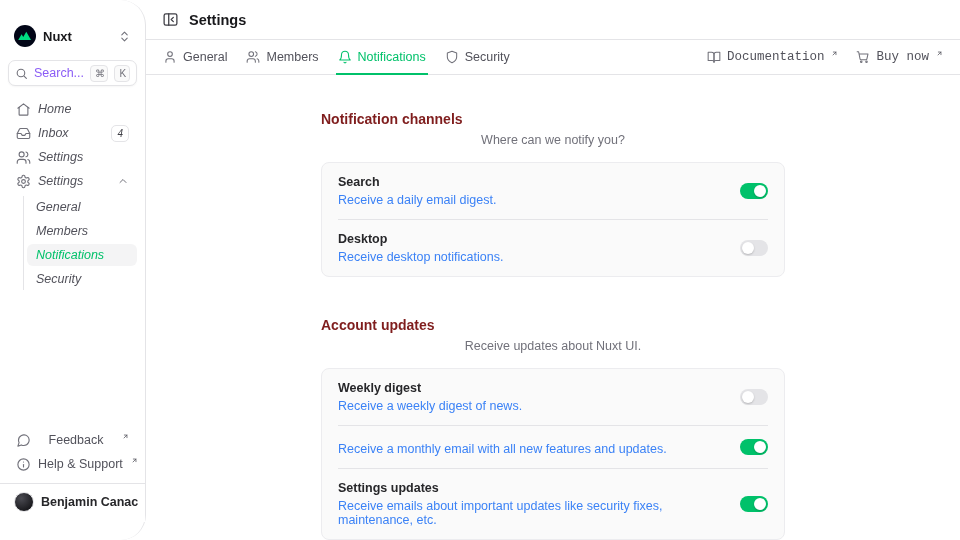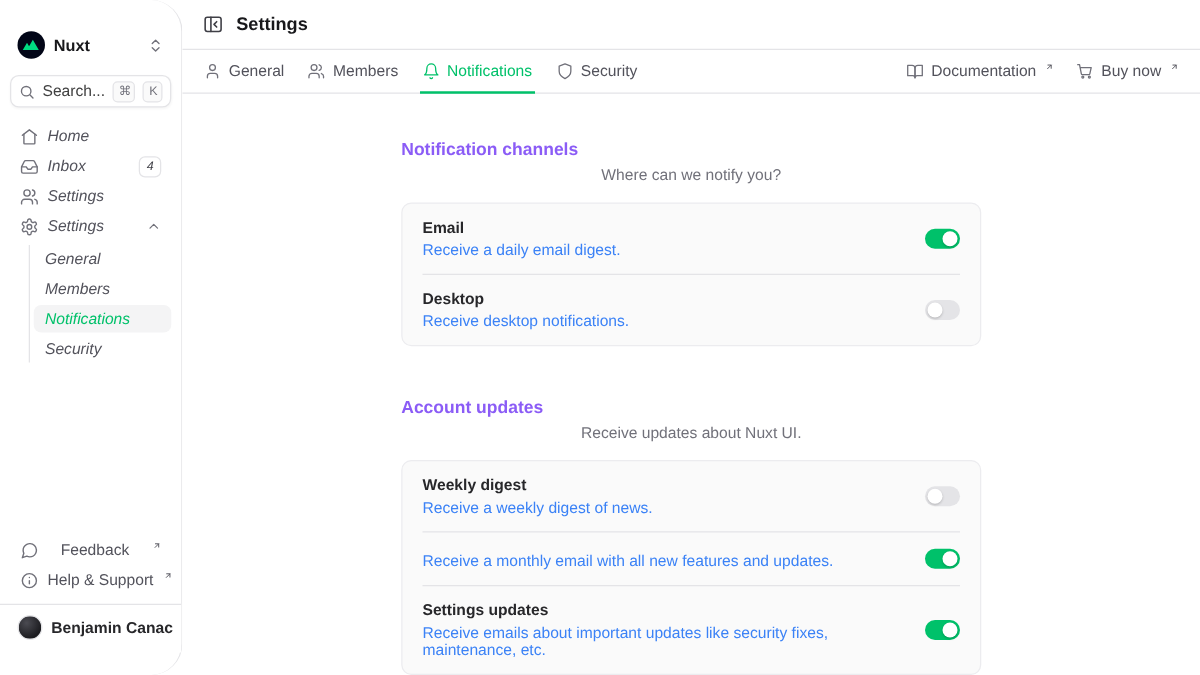--- a/index.html
+++ b/index.html
@@ -23,21 +23,21 @@
   }
   .ws-row{display:flex;align-items:center;gap:7px;height:40px;padding:0 6px;cursor:pointer;border-radius:6px;}
   .logo-circle{width:22px;height:22px;border-radius:50%;background:#020617;display:flex;align-items:center;justify-content:center;flex-shrink:0;}
   .ws-name{flex:1;font-weight:700;font-size:13px;}
   .search-box{
     display:flex;align-items:center;gap:6px;height:26px;
     border:1px solid #e4e4e7;border-radius:7px;padding:0 6px;
     margin:4px 0 12px;color:#71717a;background:#fff;
     box-shadow:0 1px 2px rgba(0,0,0,.04);cursor:pointer;
   }
-  .search-ph{flex:1;font-size:12.5px;color:#404040;}
+  .search-ph{flex:1;font-size:12.5px;color:#8b5cf6;}
   .kbd{
     border:1px solid #e4e4e7;background:#fafafa;border-radius:4px;
     font-size:10px;line-height:1.1;color:#71717a;padding:2px 4px;min-width:9px;text-align:center;
   }
   .nav{display:flex;flex-direction:column;gap:2px;font-style:italic;}
   .nav-item{
     display:flex;align-items:center;gap:7px;padding:3px 8px;height:22px;
     border-radius:6px;color:#52525b;cursor:pointer;
   }
   .nav-label{flex:1;font-size:12.5px;white-space:nowrap;}
@@ -80,25 +80,25 @@
   .tab{
     display:flex;align-items:center;gap:6px;height:100%;
     color:#52525b;font-size:12.5px;cursor:pointer;position:relative;
   }
   .tab.active{color:var(--accent);}
   .tab.active .icon{color:var(--accent);}
   .tab.active::after{
     content:"";position:absolute;left:-2px;right:-2px;bottom:-1px;height:2px;background:var(--accent);
   }
   .tab-actions{margin-left:auto;display:flex;align-items:center;gap:18px;}
-  .action{display:flex;align-items:center;gap:6px;color:#52525b;font-size:12.5px;cursor:pointer;}
+  .action{display:flex;align-items:center;gap:6px;color:#52525b;font-size:12.5px;cursor:pointer;font-family:Liberation Mono, monospace;}
 
   .content{flex:1;overflow:hidden;padding-top:36px;}
   .section{width:464px;margin:0 auto 40px;}
-  .sec-title{font-size:14px;font-weight:700;margin-bottom:6px;color:#8b5cf6;}
+  .sec-title{font-size:14px;font-weight:700;margin-bottom:6px;color:#7f1d1d;}
   .sec-sub{font-size:12.5px;color:#71717a;margin-bottom:15px;text-align:center;}
   .card{background:#fafafa;border:1px solid #ececef;border-radius:8px;}
   .row{display:flex;align-items:center;gap:14px;padding:12px 16px;}
   .row-text{flex:1;min-width:0;}
   .row-title{font-size:12.5px;font-weight:600;color:#27272a;}
   .row-desc{font-size:12.5px;color:#3b82f6;margin-top:4px;}
   .divider{height:1px;background:#e4e4e7;margin:0 16px;}
   .toggle{
     width:28px;height:16px;border-radius:999px;background:#e4e4e7;
     position:relative;cursor:pointer;flex-shrink:0;
@@ -337,21 +337,21 @@
   </div>
 
   <div class="content">
 
     <section class="section">
       <div class="sec-title">Notification channels</div>
       <div class="sec-sub">Where can we notify you?</div>
       <div class="card">
         <div class="row">
           <div class="row-text">
-            <div class="row-title">Email</div>
+            <div class="row-title">Search</div>
             <div class="row-desc">Receive a daily email digest.</div>
           </div>
           <span class="toggle on"></span>
         </div>
         <div class="divider"></div>
         <div class="row">
           <div class="row-text">
             <div class="row-title">Desktop</div>
             <div class="row-desc">Receive desktop notifications.</div>
           </div>

